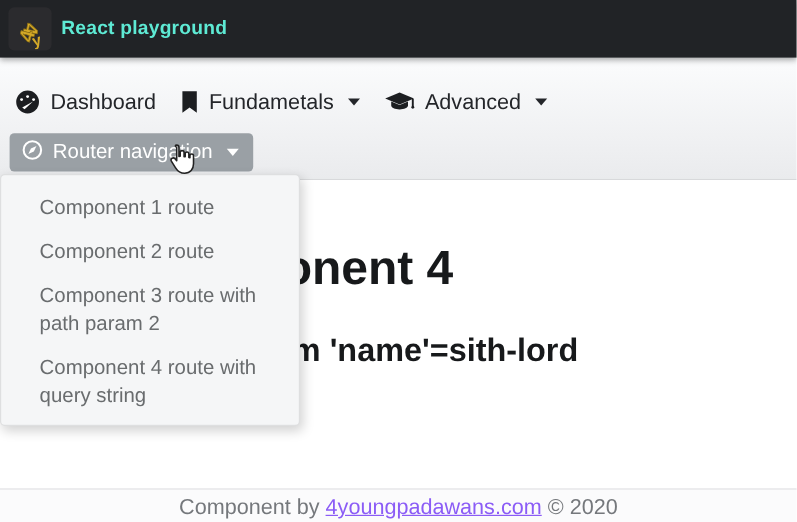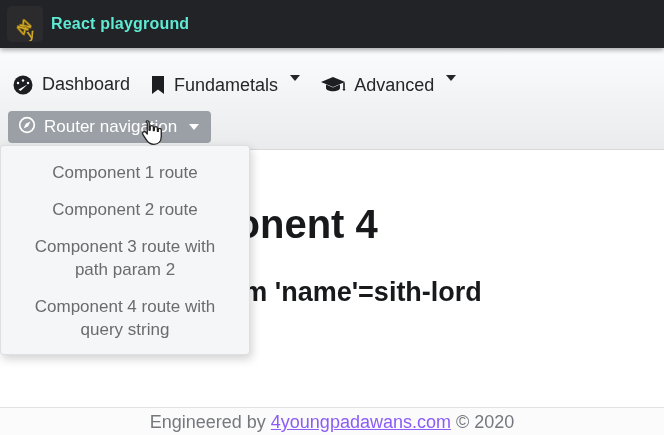--- a/index.html
+++ b/index.html
@@ -26,42 +26,41 @@
   
   .navblock {
     position:absolute; top:48px; left:0; width:664px; height:102px;
     background:linear-gradient(180deg,#fbfcfd 0%, #eff0f2 70%, #eaebed 100%);
     border-bottom:1px solid #d8d9db; z-index:1;
   }
   .navrow {
     position:absolute; top:26px; left:12px; display:flex; align-items:center;
     gap:20px; color:#24262a; font-size:18px;
   }
-  .navlink { display:flex; align-items:flex-start; gap:8px; cursor:pointer; white-space:nowrap; }
+  .navlink { display:flex; align-items:center; gap:8px; cursor:pointer; white-space:nowrap; }
   .navlink .icn { display:flex; align-items:center; }
   .caret {
     display:inline-block; width:0; height:0; margin-left:4px;
     border-left:5px solid transparent; border-right:5px solid transparent;
     border-top:6px solid currentColor;
   }
 
   .router-btn {
     position:absolute; top:63px; left:8px; height:32px; padding:0 12px 0 10px;
     background:#9aa0a5; border:none; border-radius:4px; color:#ffffff;
     font-size:17px; font-family:"Liberation Sans", sans-serif;
     display:flex; align-items:center; gap:8px; cursor:pointer;
   }
 
   
   .dropdown {
     position:absolute; top:145px; left:0; width:250px; z-index:10;
     background:#f5f6f7; border:1px solid rgba(0,0,0,0.09);
-    border-radius:4px; padding:8px 0 6px 0;
+    border-radius:4px; padding:8px 0 6px 16px;
     box-shadow:2px 4px 10px rgba(0,0,0,0.18);
-    text-align:center;
   }
   .dropdown-item {
     padding:7px 16px; font-size:17px; line-height:23px; color:#696c6e;
     cursor:pointer;
   }
 
   
   .content {
     position:absolute; top:150px; left:0; width:500px; height:257px;
     text-align:center; color:#17191b; z-index:2;
@@ -149,21 +148,21 @@
       <span class="caret"></span>
     </button>
   </div>
 
   <div class="content">
     <h1>Component 4</h1>
     <h3>Query string param 'name'=sith-lord</h3>
   </div>
 
   <div class="footer">
-    <span>Engineered by </span><a>4youngpadawans.com</a><span> © 2020</span>
+    <span>Component by </span><a>4youngpadawans.com</a><span> © 2020</span>
   </div>
 
   <div class="dropdown">
     <div class="dropdown-item">Component 1 route</div>
     <div class="dropdown-item">Component 2 route</div>
     <div class="dropdown-item">Component 3 route with path param 2</div>
     <div class="dropdown-item">Component 4 route with query string</div>
   </div>
 
   <div class="cursor">

